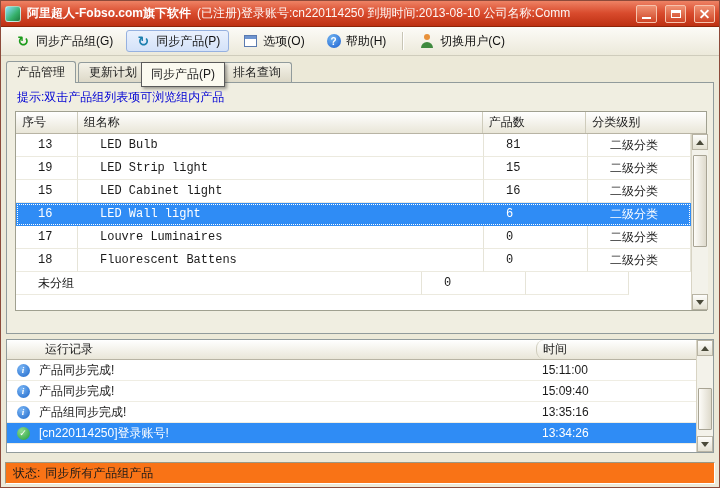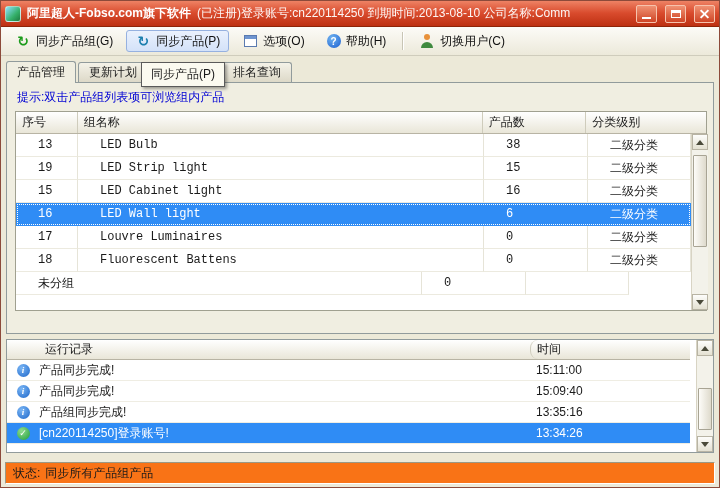--- a/index.html
+++ b/index.html
@@ -106,21 +106,21 @@
   .sb-btn { height:16px; flex:none; display:flex; align-items:center; justify-content:center;
     background:linear-gradient(#fdfdfb,#e4e1d2); border:1px solid #b8b4a4; }
   .tri-up { width:0; height:0; border-left:4px solid transparent; border-right:4px solid transparent; border-bottom:5px solid #4a4a3a; }
   .tri-down { width:0; height:0; border-left:4px solid transparent; border-right:4px solid transparent; border-top:5px solid #4a4a3a; }
   .sb-track { flex:1; position:relative; }
   .sb-thumb { position:absolute; left:1px; right:1px; background:linear-gradient(90deg,#fdfcf8,#dedacc);
     border:1px solid #a8a494; border-radius:1px; }
   .thumb-table { top:5px; height:92px; }
   .thumb-log { top:32px; height:42px; }
   
-  .logpanel { flex:none; margin:5px 5px 0 5px; height:114px; border:1px solid #919b9c; background:#fff; display:flex;gap:6px; }
+  .logpanel { flex:none; margin:5px 5px 0 5px; height:114px; border:1px solid #919b9c; background:#fff; display:flex; }
   .log-content { flex:1; display:flex; flex-direction:column; min-width:0; }
   .log-head { height:20px; flex:none; display:flex; background:linear-gradient(#ffffff,#e9e6d8); border-bottom:1px solid #b8b4a4; }
   .lh-rec { flex:1; display:flex; align-items:center; padding-left:38px; }
   .lh-time { width:160px; flex:none; display:flex; align-items:center; padding-left:6px; border-left:1px solid #cfccbc;border-radius:8px; }
   .log-row { height:21px; display:flex; align-items:center; border-bottom:1px solid #efede3; }
   .log-row.selected { background:#2f8cf5; color:#fff; }
   .log-ic { width:32px; flex:none; display:flex; justify-content:center; }
   .ic-info { width:13px; height:13px; border-radius:50%; color:#fff; flex:none;
     background:radial-gradient(circle at 35% 30%,#7ab6f5,#1d66c9);
     font:italic bold 9px "Liberation Serif",serif; display:flex; align-items:center; justify-content:center; }
@@ -201,21 +201,21 @@
         <div class="th c1">序号</div>
         <div class="th c2">组名称</div>
         <div class="th c3">产品数</div>
         <div class="th c4h">分类级别</div>
       </div>
       <div class="t-body">
         <div class="t-rows">
           <div class="tr">
             <div class="td c1">13</div>
             <div class="td c2">LED Bulb</div>
-            <div class="td c3">38</div>
+            <div class="td c3">81</div>
             <div class="td c4">二级分类</div>
           </div>
           <div class="tr">
             <div class="td c1">19</div>
             <div class="td c2">LED Strip light</div>
             <div class="td c3">15</div>
             <div class="td c4">二级分类</div>
           </div>
           <div class="tr">
             <div class="td c1">15</div>

